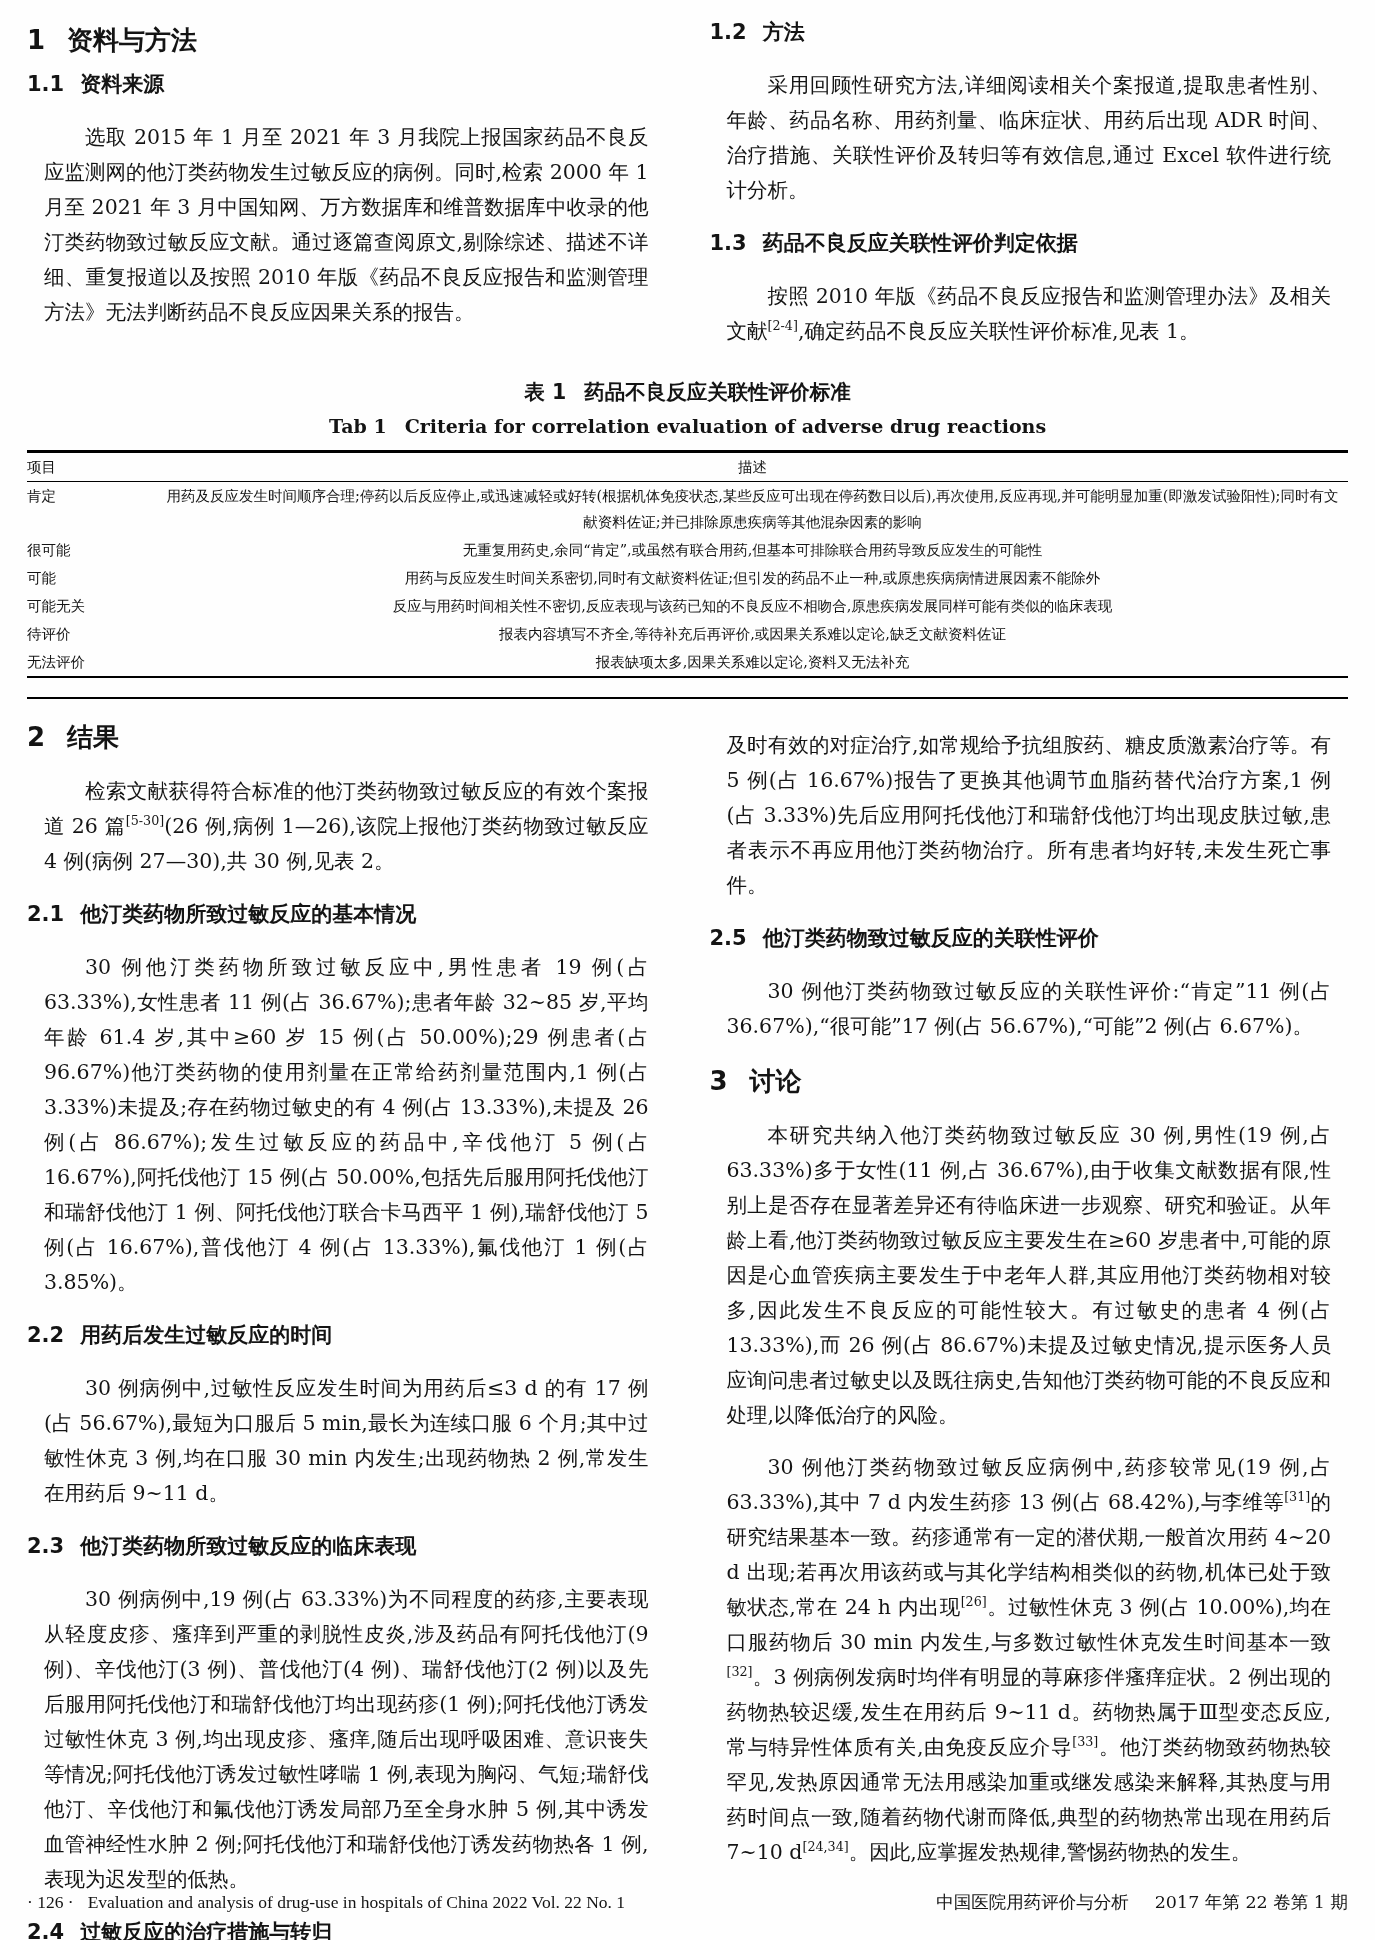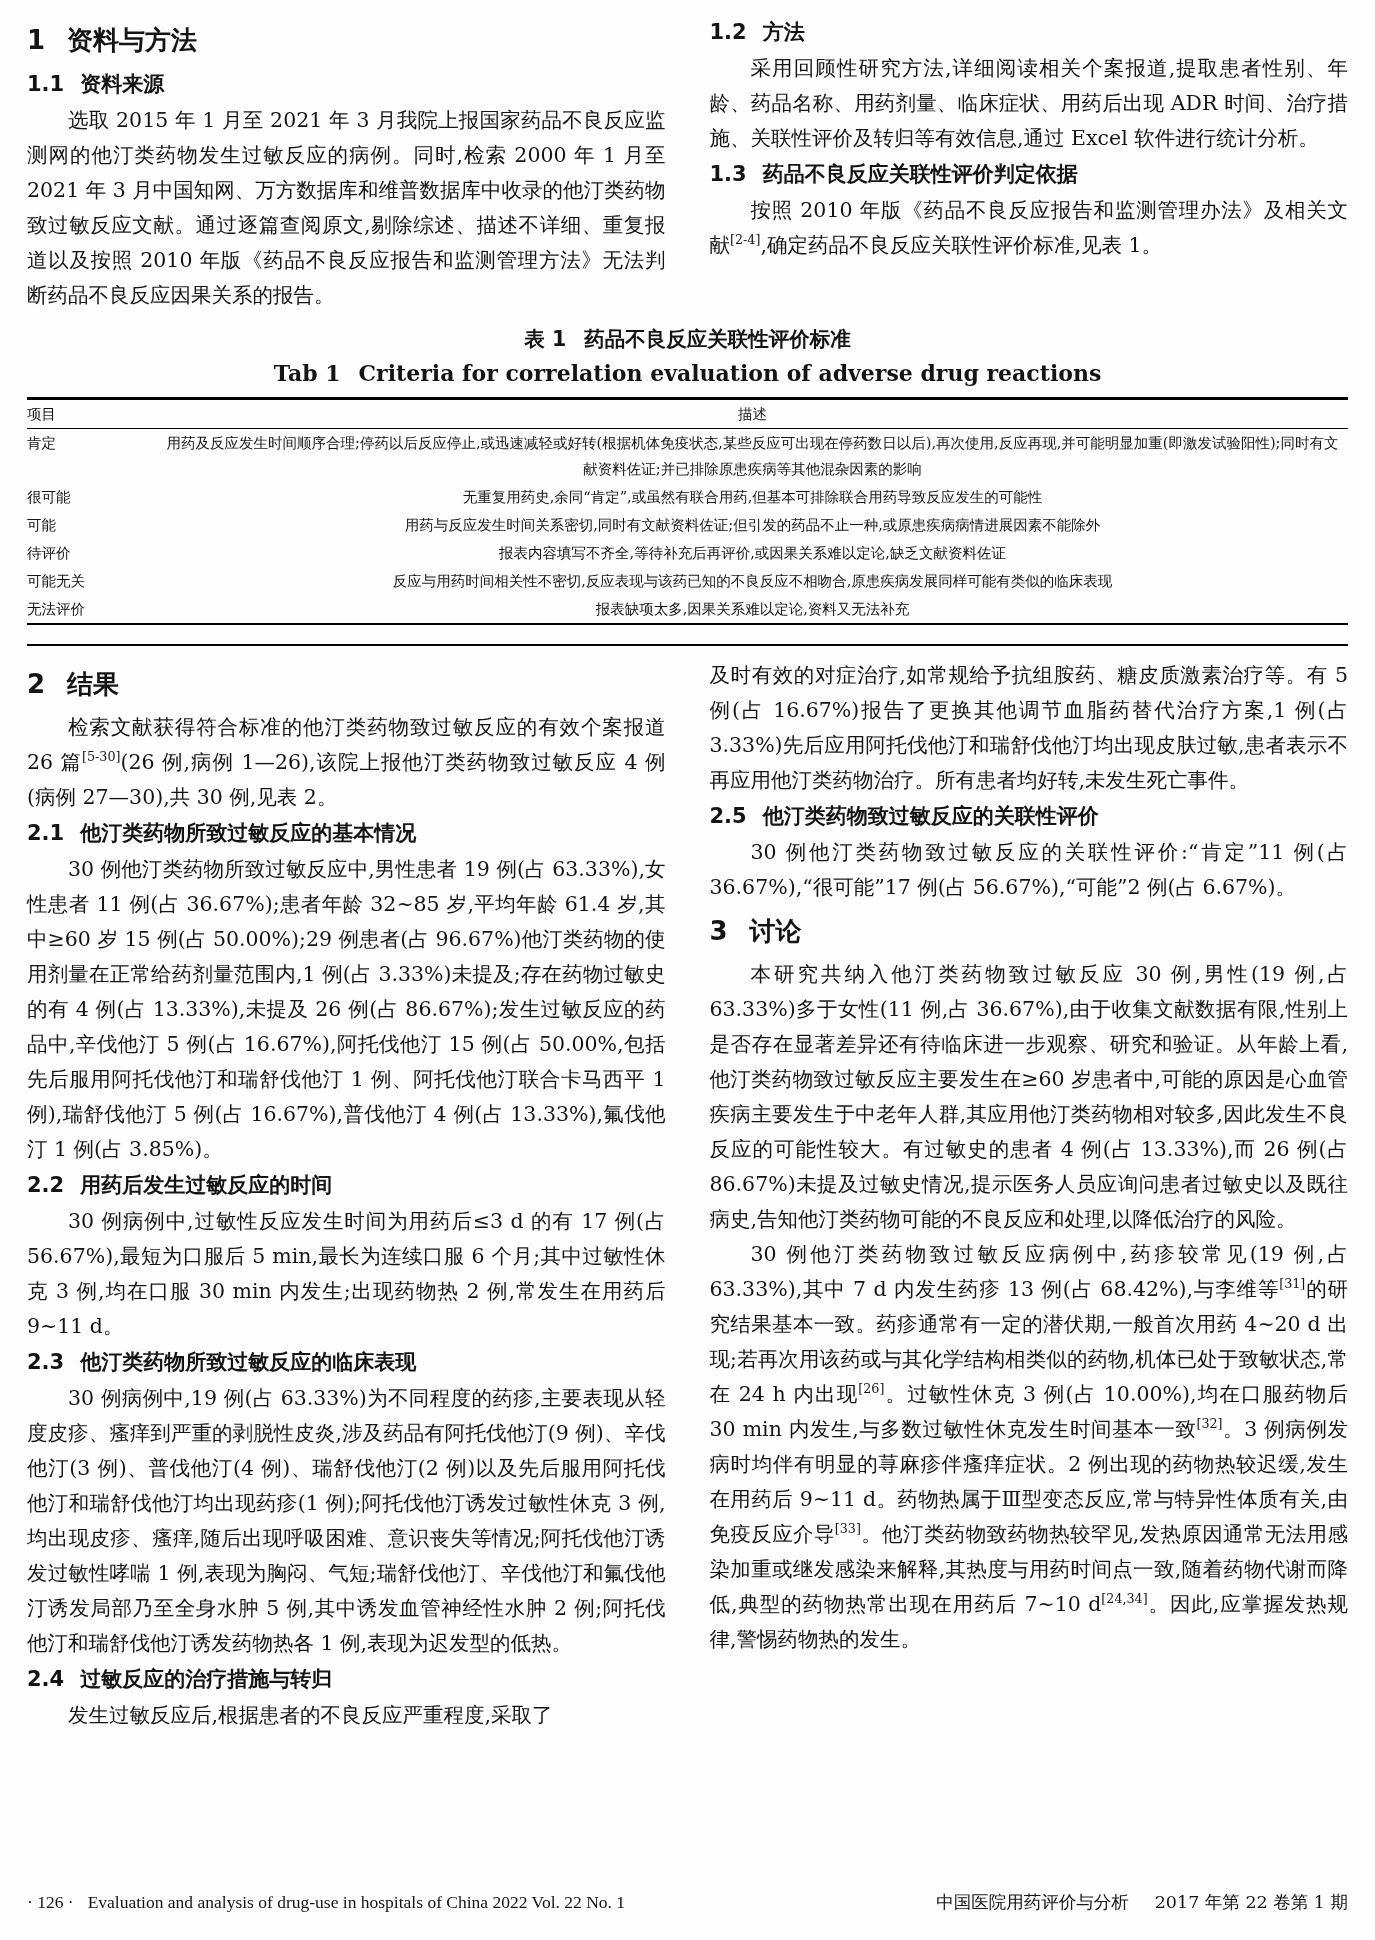--- a/index.html
+++ b/index.html
@@ -11,21 +11,21 @@
     color:#141414;
     box-sizing:border-box;
     padding:14px 27px 0 27px;
     overflow:hidden;
     font-family:"DejaVu Serif","Liberation Serif",serif;
     font-size:20.5px;
     line-height:35px;
   }
   .cols{display:flex;gap:44px;}
   .col{flex:1 1 0;width:0;}
-  p{margin:0;text-align:justify;}
+  p{margin:17px;text-align:justify;}
   p.indent{text-indent:2em;}
   sup{font-size:0.62em;line-height:0;}
 
   .h-major{
     font-family:"DejaVu Sans","Liberation Sans",sans-serif;
     font-weight:bold;font-size:26px;line-height:40px;
     margin:6px 0 6px 0;display:flex;gap:22px;align-items:baseline;
   }
   .h-sub{
     font-family:"DejaVu Sans","Liberation Sans",sans-serif;
@@ -35,21 +35,21 @@
 
   
   .table-block{margin-top:10px;}
   .tbl-caption-zh{
     text-align:center;font-family:"DejaVu Sans","Liberation Sans",sans-serif;
     font-weight:bold;font-size:20.5px;line-height:32px;
   }
   .tbl-caption-zh .gap,.tbl-caption-en .gap{display:inline-block;width:18px;}
   .tbl-caption-en{
     text-align:center;font-family:"DejaVu Serif","Liberation Serif",serif;
-    font-weight:bold;font-size:22px;line-height:36px;
+    font-weight:bold;font-size:19px;line-height:36px;
   }
   .tbl-wrap{border-bottom:2px solid #000;padding-bottom:19px;margin-top:6px;}
   table.tbl{
     width:100%;border-collapse:collapse;
     border-top:3px solid #000;border-bottom:2px solid #000;
     font-size:14.5px;line-height:26px;
   }
   table.tbl th,table.tbl td{padding:1px 0;font-weight:normal;vertical-align:top;}
   table.tbl thead th{border-bottom:1.5px solid #000;}
   .col-item{width:130px;text-align:left;}
@@ -119,26 +119,26 @@
           </tr>
           <tr>
             <td class="col-item">很可能</td>
             <td class="col-desc">无重复用药史,余同“肯定”,或虽然有联合用药,但基本可排除联合用药导致反应发生的可能性</td>
           </tr>
           <tr>
             <td class="col-item">可能</td>
             <td class="col-desc">用药与反应发生时间关系密切,同时有文献资料佐证;但引发的药品不止一种,或原患疾病病情进展因素不能除外</td>
           </tr>
           <tr>
+            <td class="col-item">可能无关</td>
+            <td class="col-desc">反应与用药时间相关性不密切,反应表现与该药已知的不良反应不相吻合,原患疾病发展同样可能有类似的临床表现</td>
+          </tr>
+          <tr>
             <td class="col-item">待评价</td>
             <td class="col-desc">报表内容填写不齐全,等待补充后再评价,或因果关系难以定论,缺乏文献资料佐证</td>
-          </tr>
-          <tr>
-            <td class="col-item">可能无关</td>
-            <td class="col-desc">反应与用药时间相关性不密切,反应表现与该药已知的不良反应不相吻合,原患疾病发展同样可能有类似的临床表现</td>
           </tr>
           <tr>
             <td class="col-item">无法评价</td>
             <td class="col-desc">报表缺项太多,因果关系难以定论,资料又无法补充</td>
           </tr>
         </tbody>
       </table>
     </div>
   </div>
 

